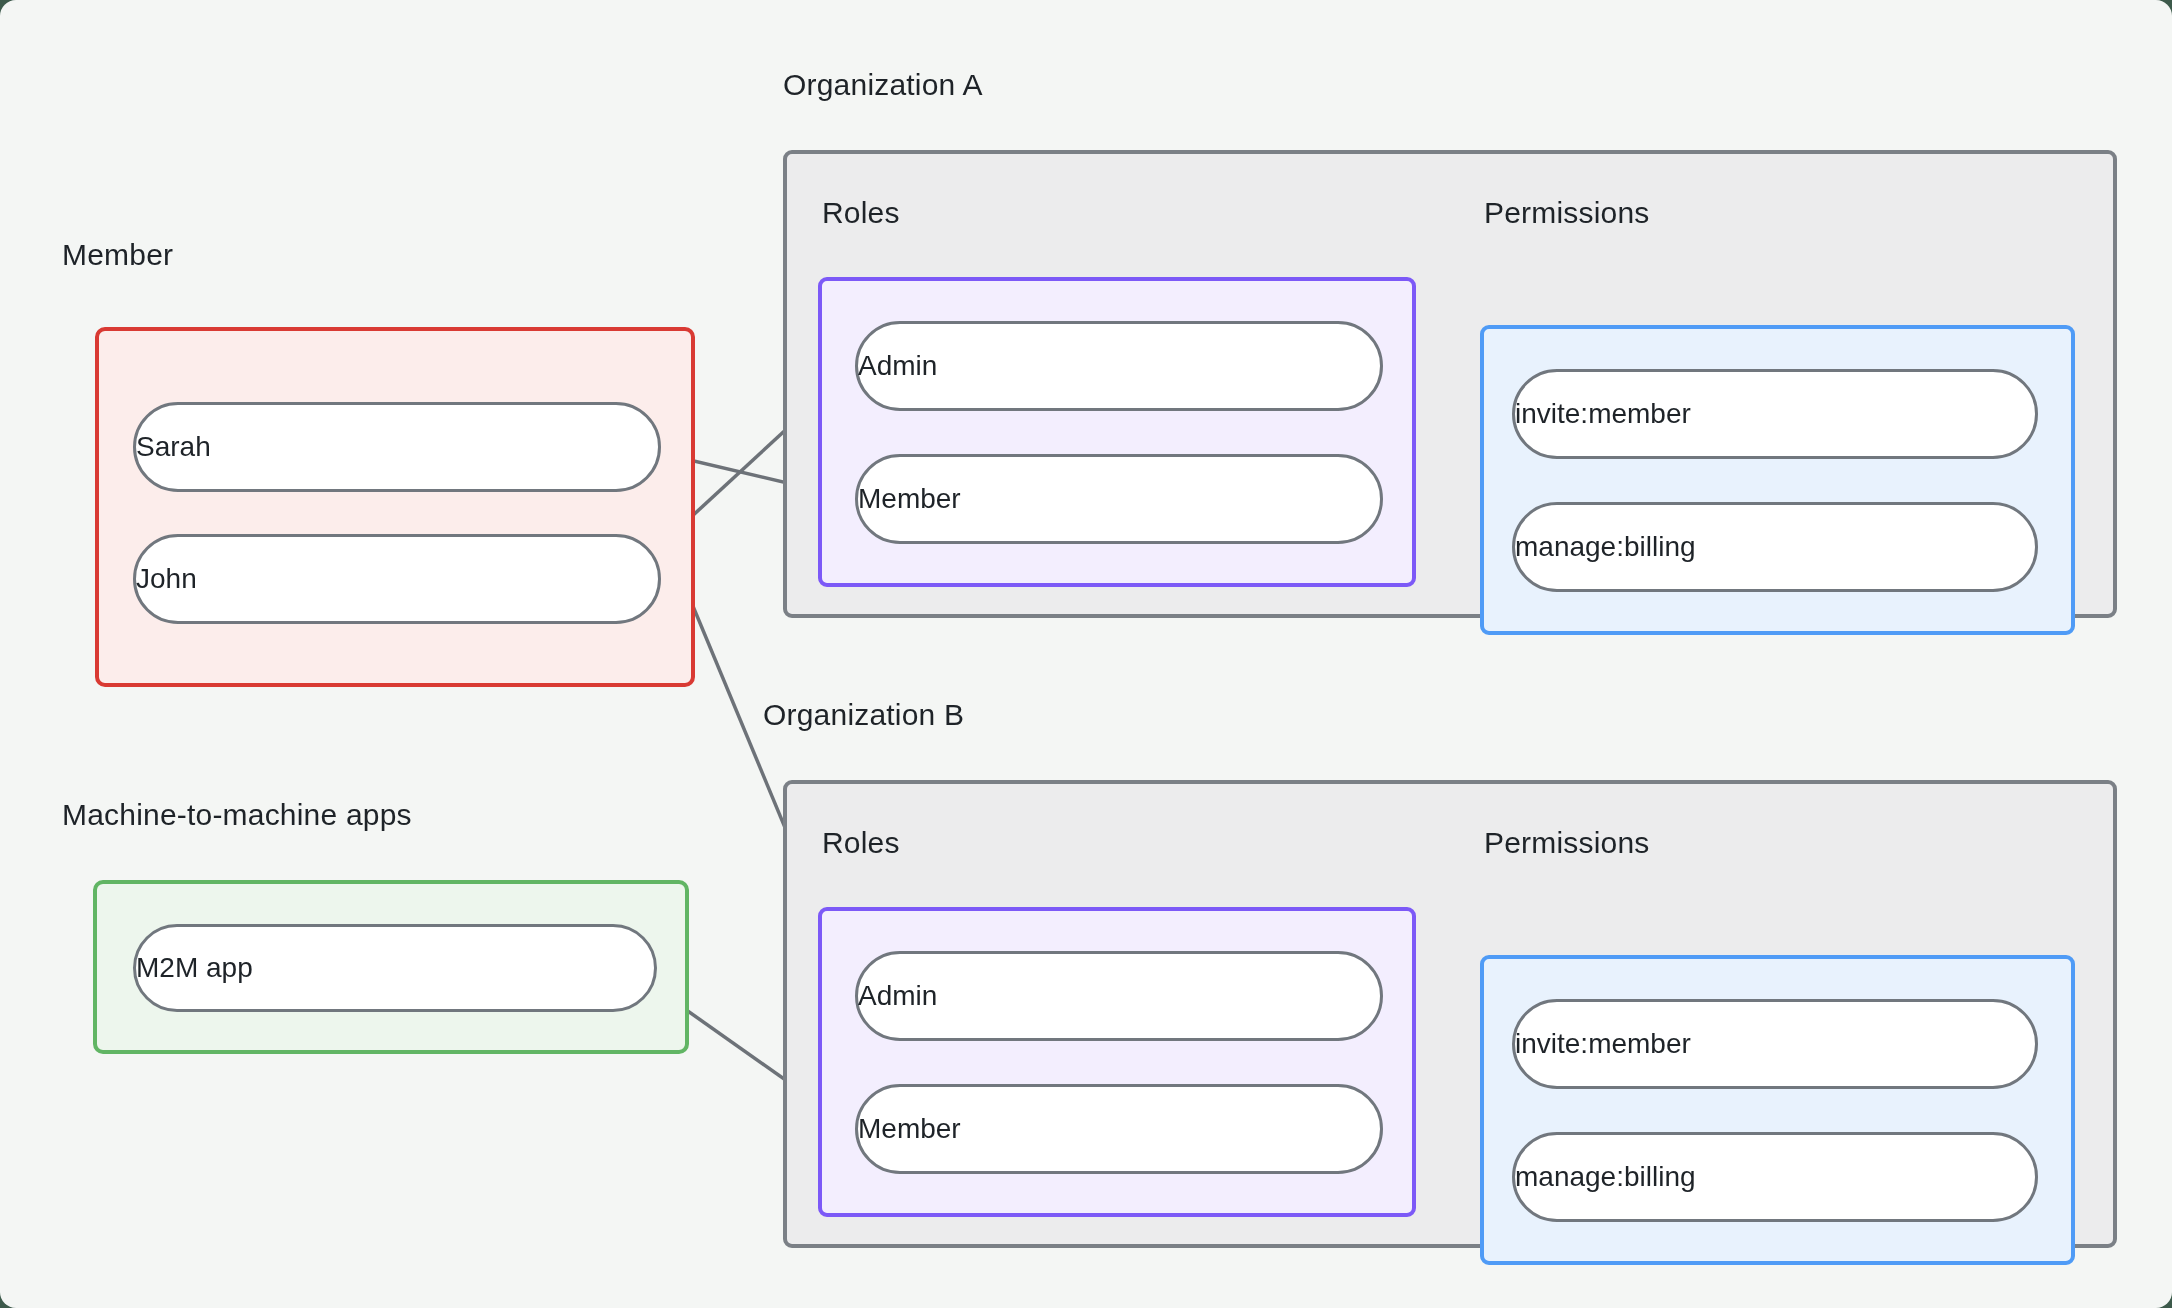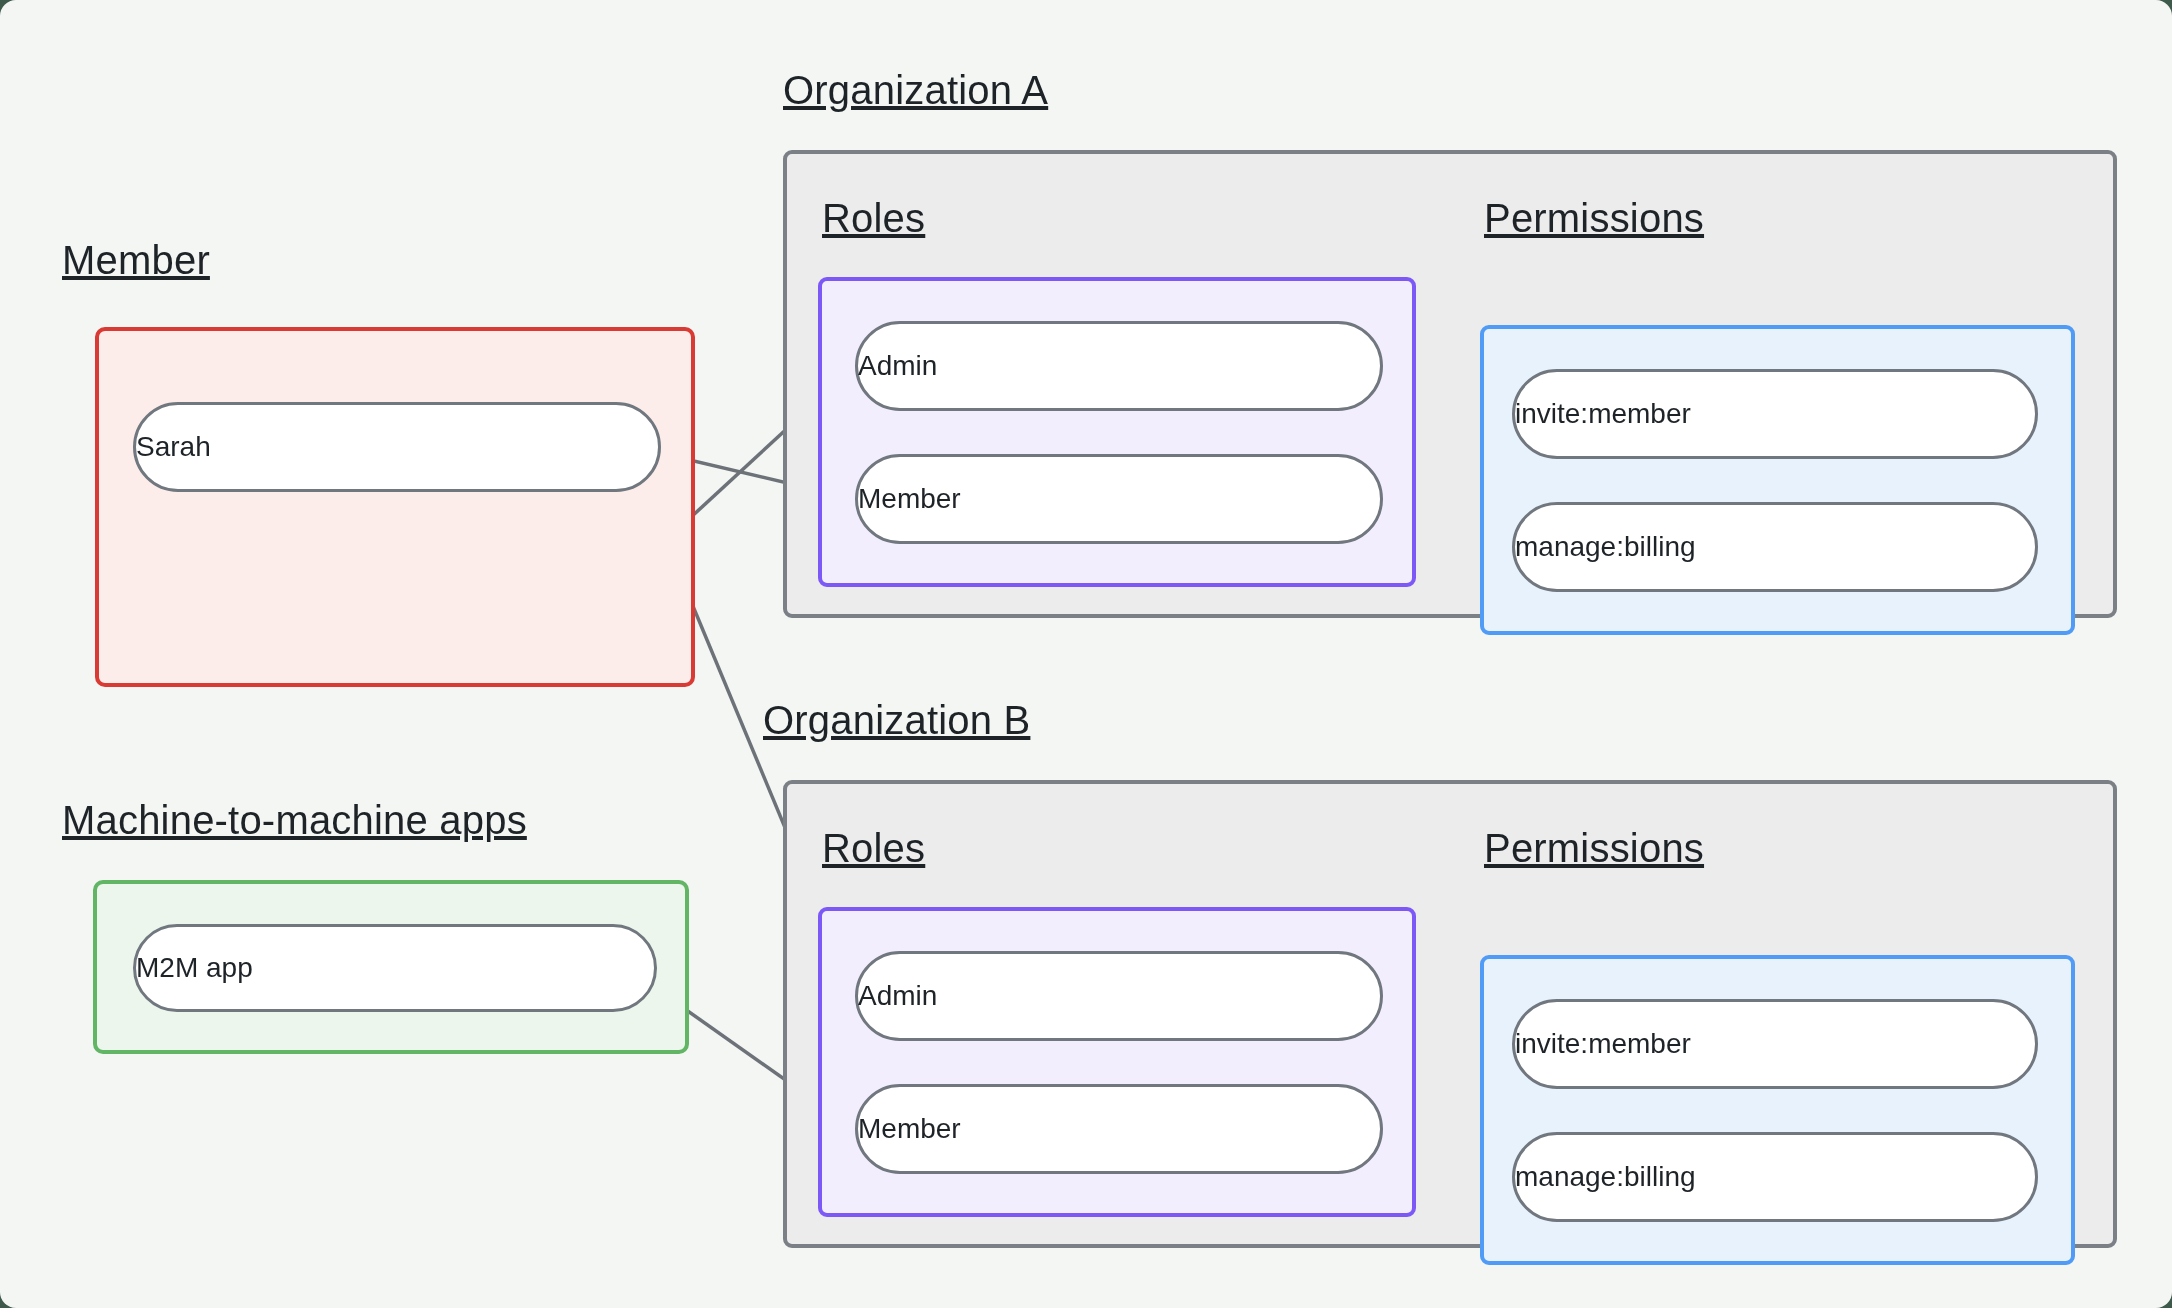--- a/index.html
+++ b/index.html
@@ -10,24 +10,23 @@
     overflow:hidden;
   }
   .page{
     position:relative;width:2172px;height:1308px;
     background:var(--page-bg,#f4f6f4);
     border-radius:16px;
   }
   .edges{position:absolute;left:0;top:0;width:2172px;height:1308px;}
   .heading{
     position:absolute;
-    font-size:40px;font-weight:500;letter-spacing:0.2px;
+    font-size:30px;font-weight:500;letter-spacing:0.2px;
     color:var(--text,#1e2328);
     white-space:nowrap;
-    text-decoration:underline;
   }
   .group-box{position:absolute;box-sizing:border-box;border-radius:10px;}
   .users-box{
     left:62px;top:327px;width:600px;height:360px;
     background:var(--users-fill,#fcedeb);
     border:4px solid var(--users-border,#d93a33);
     margin-left:33px;
   }
   .m2m-box{
     left:62px;top:880px;width:596px;height:174px;
@@ -93,20 +92,23 @@
       <circle cx="1512" cy="996" r="10"></circle>
       <circle cx="1512" cy="1129" r="10"></circle>
     </g>
   </svg>
 
   <div class="heading" style="left:62px;top:238px;">Member</div>
   <div class="group-box users-box">
     <div class="pill" style="left:34px;top:71px;width:528px;">
       <span>Sarah</span>
     </div>
+    <div class="pill" style="left:34px;top:203px;width:528px;">
+      <span>John</span>
+    </div>
   </div>
 
   <div class="heading" style="left:62px;top:790px;margin-top:8px;">Machine-to-machine apps</div>
   <div class="group-box m2m-box">
     <div class="pill" style="left:36px;top:40px;width:524px;height:88px;">
       <span>M2M app</span>
     </div>
   </div>
 
   <div class="heading" style="left:783px;top:68px;">Organization A</div>

